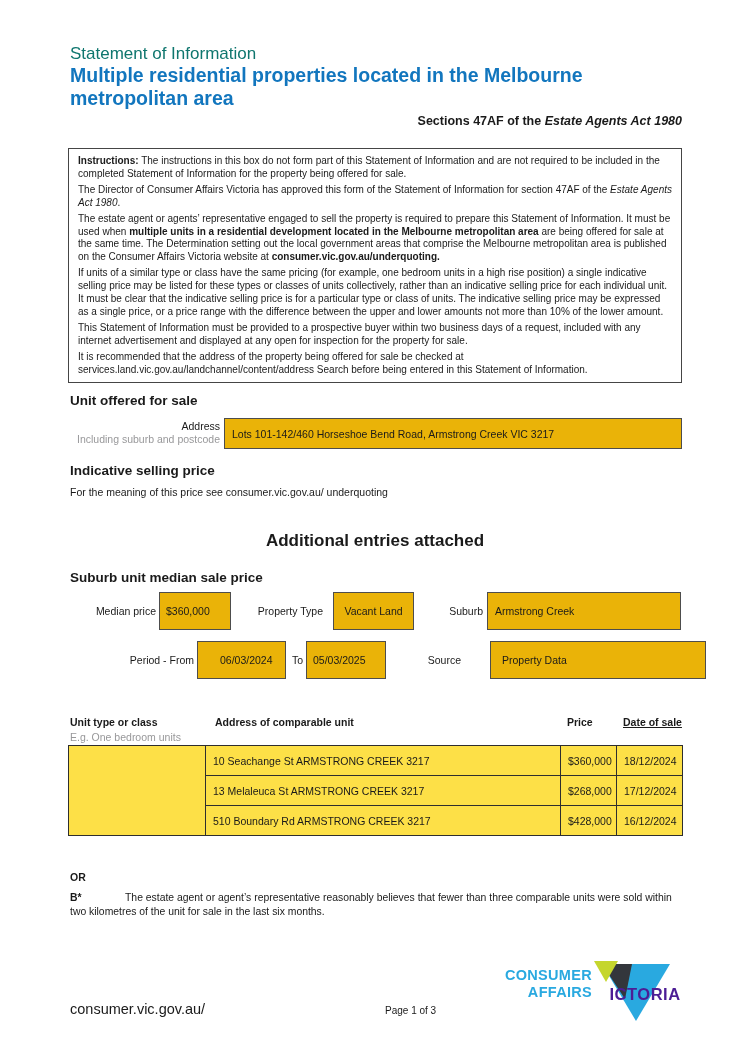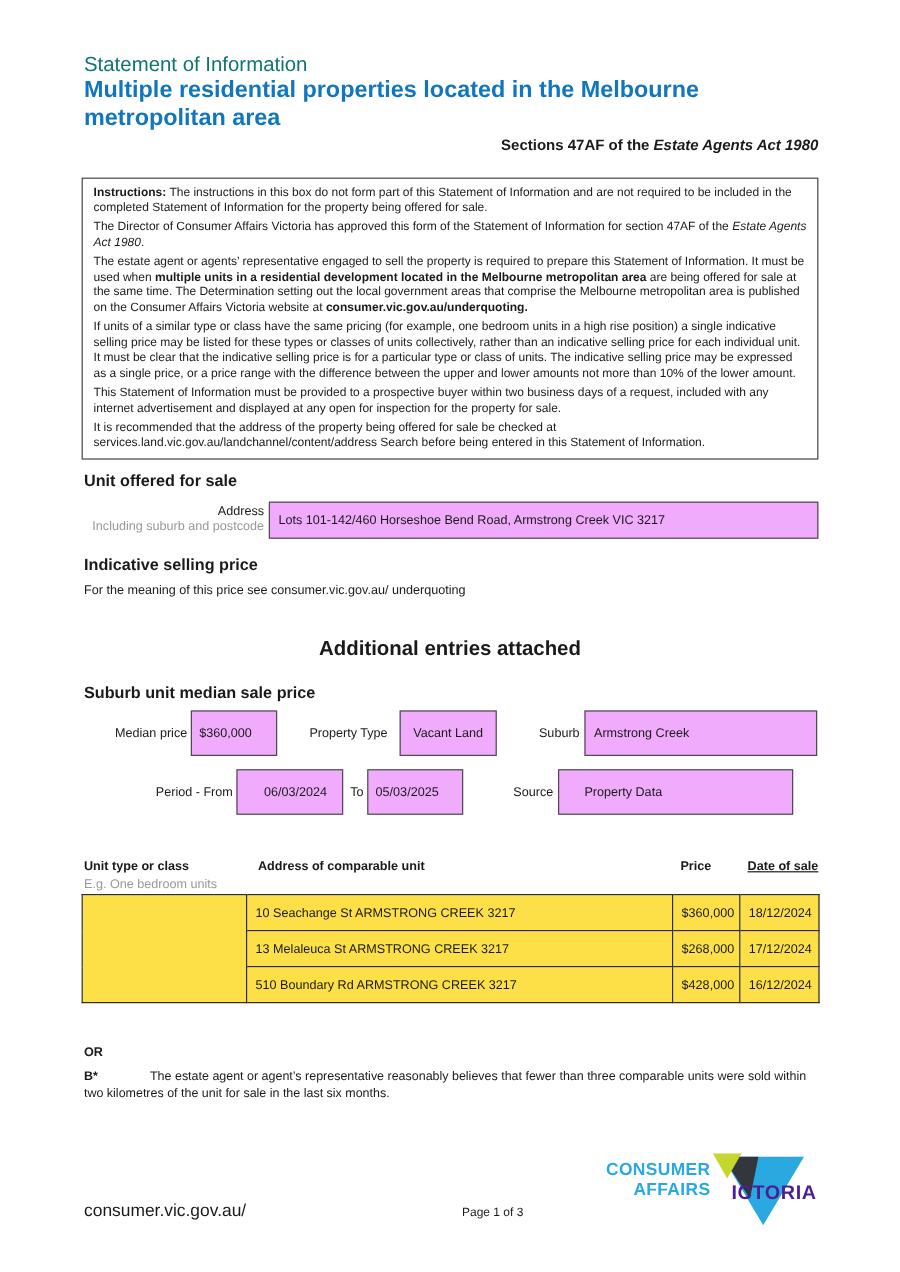--- a/index.html
+++ b/index.html
@@ -41,40 +41,40 @@
     text-align: center; font-size: 17px; font-weight: bold;
   }
 
   .body-text { font-size: 10.5px; }
   .grey { color: #98989a; }
 
   
   .field-label { font-size: 10.5px; text-align: right; }
   .field-box {
     border: 1px solid #4d4d4d;
-    background: #f0abfc;
+    background: #eab308;
     display: flex; align-items: center;
     font-size: 10.5px;
   }
   .addr-label-block { left: 70px; top: 420px; width: 150px; line-height: 13px; }
   .addr-box { left: 224px; top: 418px; width: 458px; height: 31px; padding-left: 7px; }
 
   .lbl-median  { left: 60px;  top: 605px; width: 96px; }
   .box-median  { left: 159px; top: 592px; width: 72px;  height: 38px; padding-left: 6px; }
   .lbl-ptype   { left: 230px; top: 605px; width: 93px; }
   .box-ptype   { left: 333px; top: 592px; width: 81px;  height: 38px; justify-content: center; }
   .lbl-suburb  { left: 400px; top: 605px; width: 83px; }
   .box-suburb  { left: 487px; top: 592px; width: 194px; height: 38px; padding-left: 7px; }
 
   .lbl-period  { left: 70px;  top: 654px; width: 124px; }
   .box-from    { left: 197px; top: 641px; width: 89px;  height: 38px; padding-left: 22px; }
   .lbl-to      { left: 286px; top: 654px; width: 17px; }
   .box-to      { left: 306px; top: 641px; width: 80px;  height: 38px; padding-left: 6px; }
   .lbl-source  { left: 390px; top: 654px; width: 71px; }
-  .box-source  { left: 465px; top: 641px; width: 196px; height: 38px; padding-left: 21px; }
+  .box-source  { left: 490px; top: 641px; width: 216px; height: 38px; padding-left: 11px; }
 
   
   .tbl-head { font-size: 10.5px; font-weight: bold; }
   .th-unit   { left: 70px;  top: 716px; }
   .th-hint   { left: 70px;  top: 731px; font-size: 10.5px; }
   .th-addr   { left: 215px; top: 716px; }
   .th-price  { left: 567px; top: 716px; }
   .th-date   { left: 623px; top: 716px; text-decoration: underline; }
 
   table.comparables {

